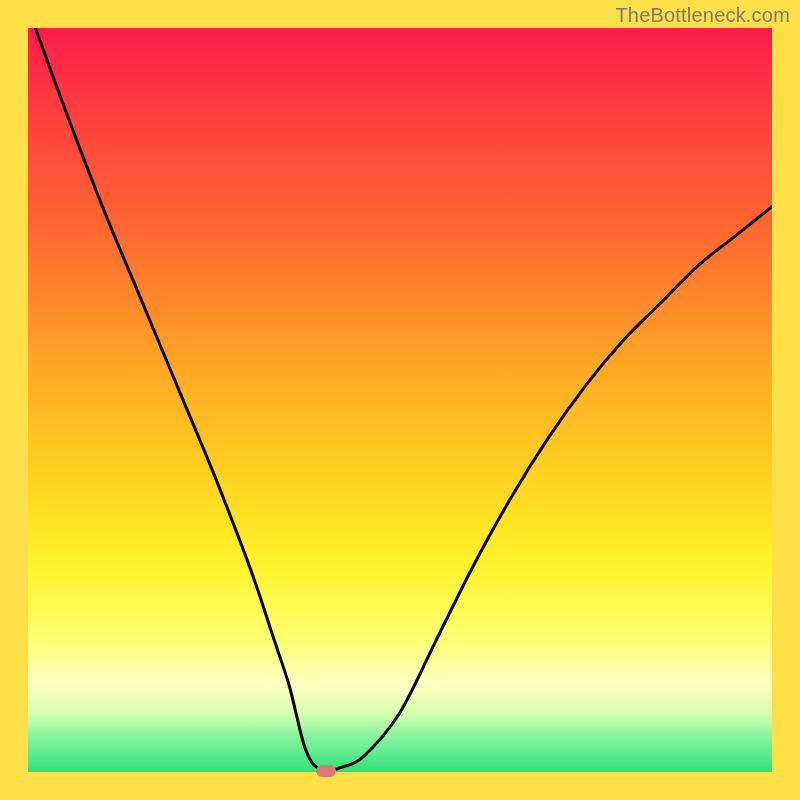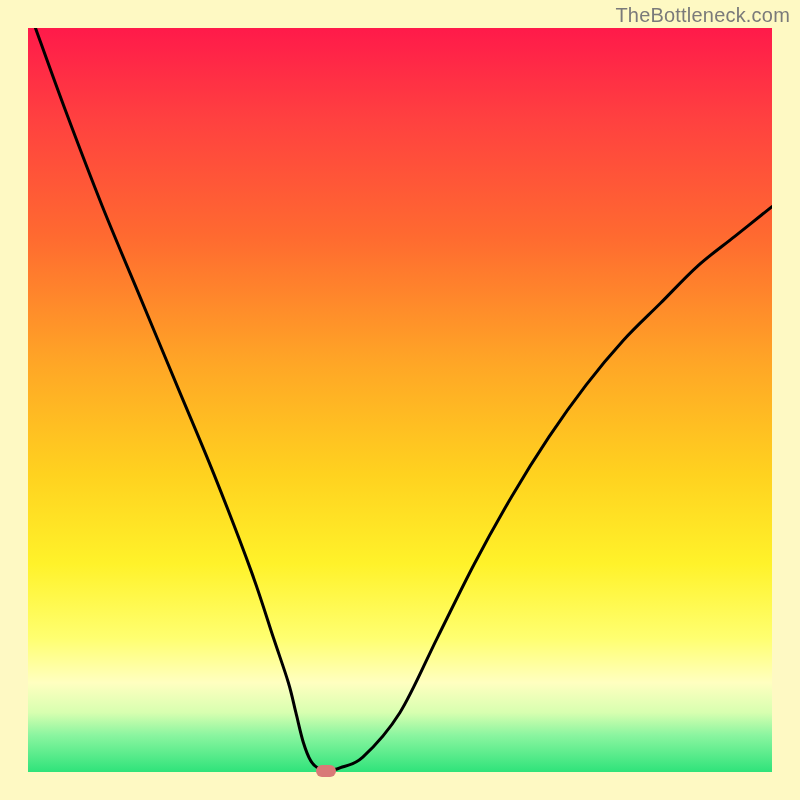--- a/index.html
+++ b/index.html
@@ -10,21 +10,21 @@
     background: #000;
     overflow: hidden;
     font-family: Arial, Helvetica, sans-serif;
   }
   .frame {
     position: absolute;
     left: 0;
     top: 0;
     width: 800px;
     height: 800px;
-    background: #fef9c3;
+    background: #fde047;
   }
   .plot-area {
     position: absolute;
     left: 28px;
     top: 28px;
     width: 744px;
     height: 744px;
     background: linear-gradient(to bottom,
       #ff1a4a 0%,
       #ff4040 12%,

